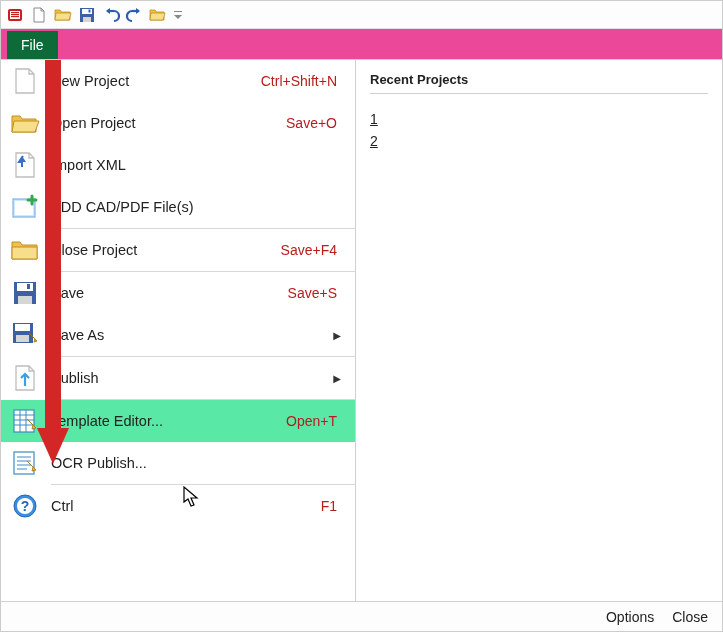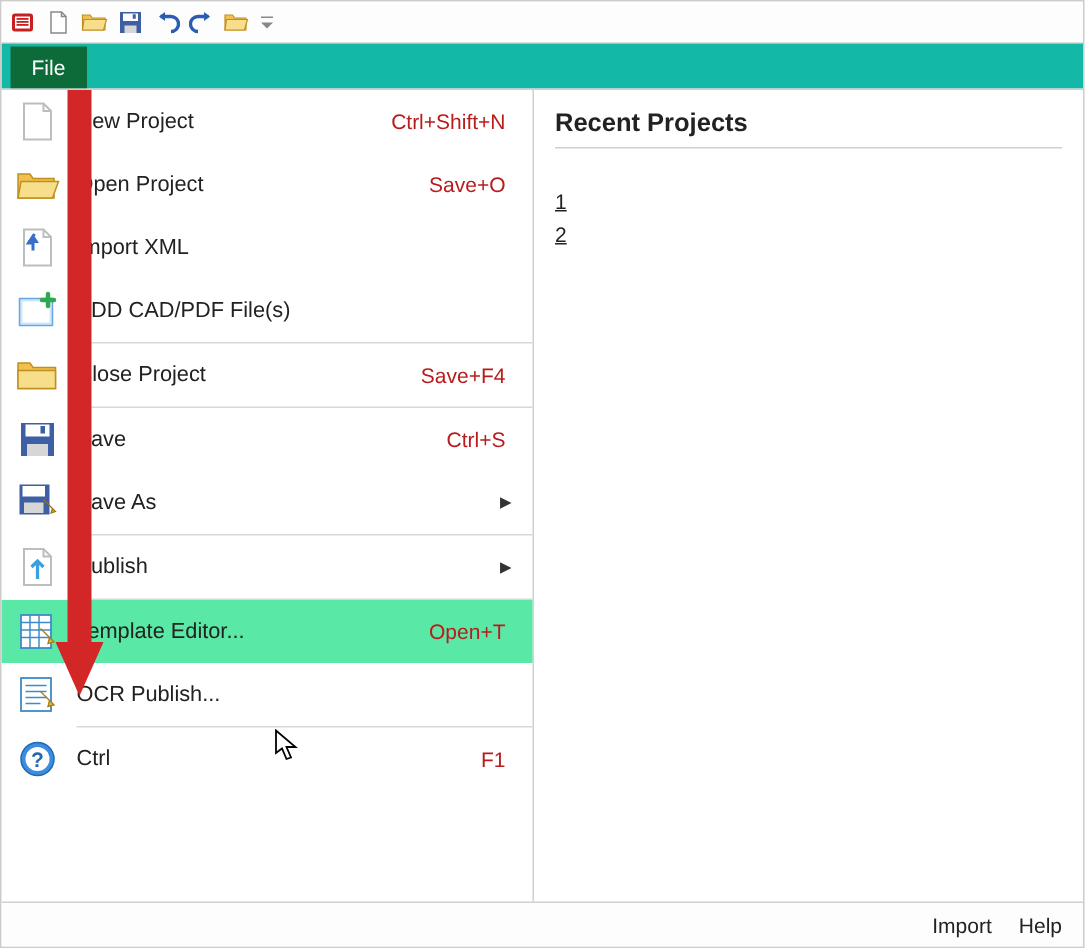--- a/index.html
+++ b/index.html
@@ -34,21 +34,21 @@
       display: flex;
       align-items: center;
       justify-content: center;
       cursor: pointer;
     }
     
     .ribbon-tabs {
       height: 30px;
       display: flex;
       align-items: flex-end;
-      background: #14b8a6;
+      background: #ec4899;
       padding-left: 6px;
     }
     .ribbon-tab {
       background: #0d6b3a;
       color: #fff;
       padding: 6px 14px 6px 14px;
       font-size: 14px;
       cursor: pointer;
     }
     
@@ -104,25 +104,25 @@
       background: #d8d8d8;
       margin-left: 50px;
     }
     
     .recent {
       flex: 1;
       padding: 12px 14px;
     }
     .recent-title {
       font-weight: 600;
-      font-size: 17px;
+      font-size: 13px;
       color: #222;
       border-bottom: 1px solid #d0d0d0;
       padding-bottom: 6px;
-      margin-bottom: 24px;
+      margin-bottom: 14px;
     }
     .recent-item {
       display: flex;
       align-items: baseline;
       padding: 3px 0;
       cursor: pointer;
     }
     .recent-num {
       width: 18px;
       text-decoration: underline;
@@ -296,21 +296,21 @@
     <div class="menu-item">
       <div class="menu-icon">
         <svg width="26" height="26" viewBox="0 0 26 26">
           <rect x="2" y="2" width="22" height="22" fill="#3d5fa3"></rect>
           <rect x="5" y="3" width="16" height="8" fill="#fff"></rect>
           <rect x="6" y="16" width="14" height="8" fill="#d6d6d6"></rect>
           <rect x="15" y="4" width="3" height="5" fill="#3d5fa3"></rect>
         </svg>
       </div>
       <span class="menu-label">Save</span>
-      <span class="menu-shortcut">Ctrl+S</span>
+      <span class="menu-shortcut">Save+S</span>
     </div>
 
     <div class="menu-item">
       <div class="menu-icon">
         <svg width="28" height="28" viewBox="0 0 28 28">
           <rect x="2" y="2" width="20" height="20" fill="#3d5fa3"></rect>
           <rect x="4" y="3" width="15" height="7" fill="#fff"></rect>
           <rect x="5" y="14" width="13" height="7" fill="#d6d6d6"></rect>
           <path d="M18 12l8 8-3 1 1-3z" fill="#d9a62a" stroke="#9c7310" stroke-width="0.8"></path>
         </svg>
@@ -395,15 +395,15 @@
       <span class="recent-num">1</span>
     </div>
     <div class="recent-item">
       <span class="recent-num">2</span>
     </div>
   </div>
 
 </div>
 
 <div class="footer">
-  <span class="footer-btn">Import</span>
-  <span class="footer-btn">Help</span>
+  <span class="footer-btn">Options</span>
+  <span class="footer-btn">Close</span>
 </div>
 
 </body></html>

